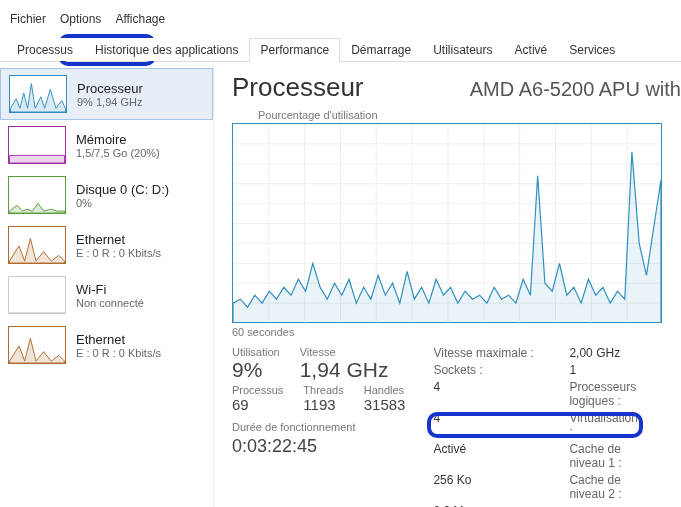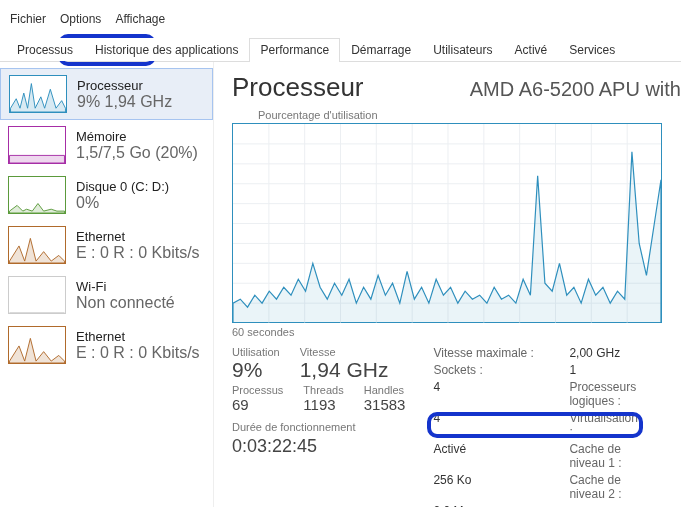--- a/index.html
+++ b/index.html
@@ -80,21 +80,21 @@
     background: #fff;
     position: relative;
     flex-shrink: 0;
   }
   .thumb svg { position: absolute; top: 0; left: 0; width: 100%; height: 100%; }
   .side-text .title {
     font-size: 13px;
     color: #222;
   }
   .side-text .sub {
-    font-size: 16px;
+    font-size: 11px;
     color: #666;
   }
   .main {
     flex: 1;
     padding: 10px 0 10px 18px;
     position: relative;
   }
   .header-row {
     display: flex;
     justify-content: space-between;

